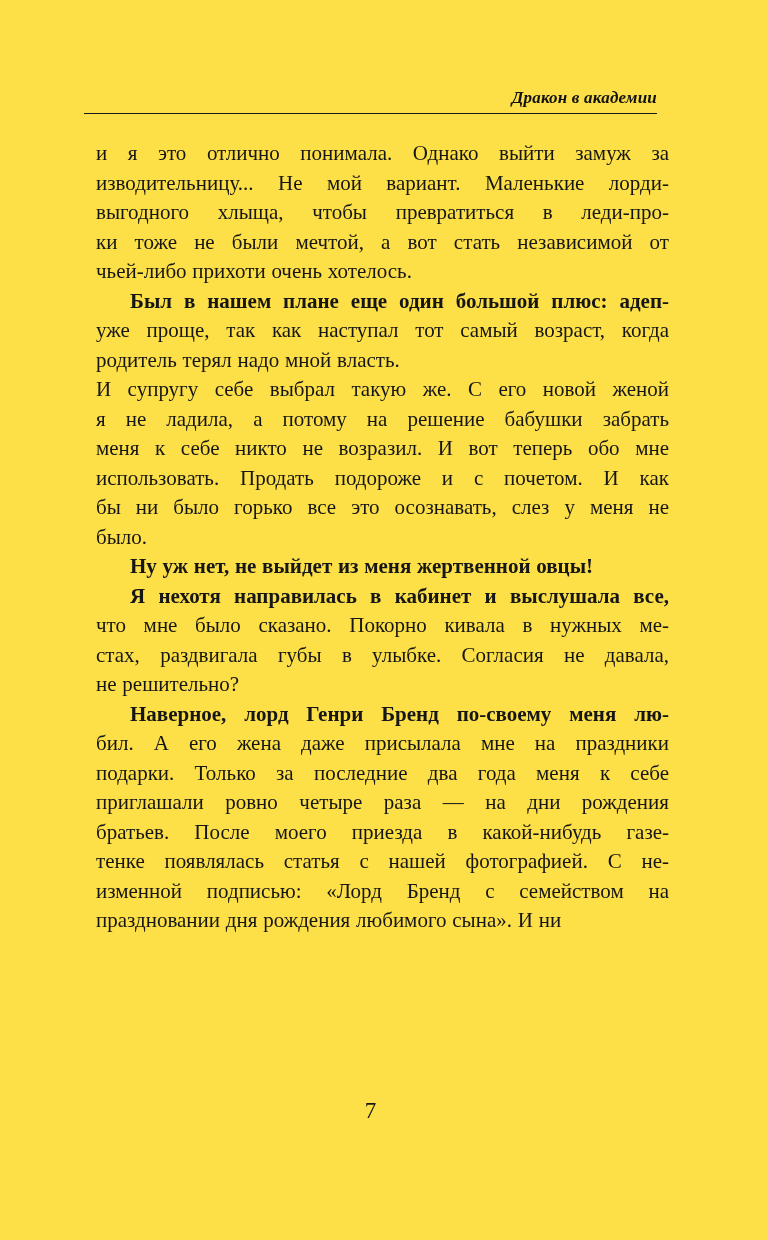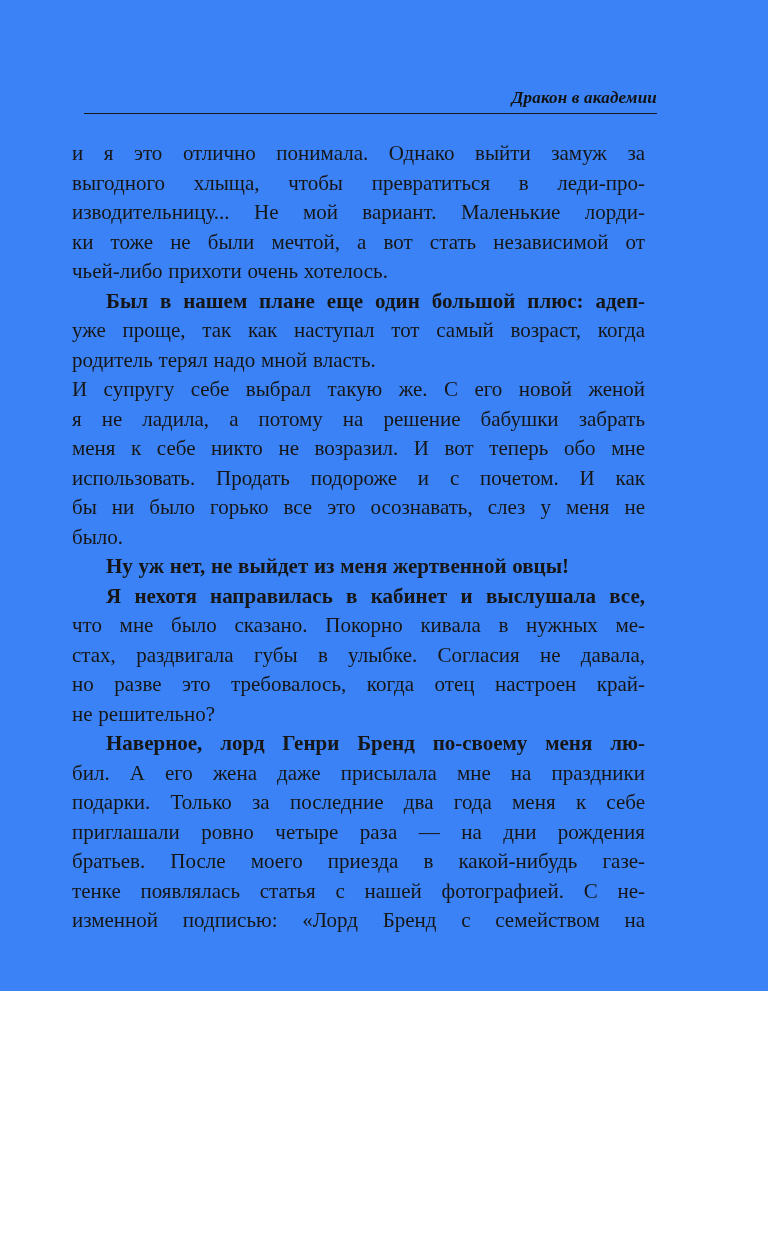--- a/index.html
+++ b/index.html
@@ -1,20 +1,20 @@
 <!DOCTYPE html>
 <html><head>
 <meta charset="utf-8">
 <style>
   html, body { margin: 0; padding: 0; background: #ffffff; }
   .page {
     position: relative;
     width: 768px;
-    height: 991px;
-    background: #3b82f6;
+    height: 1240px;
+    background: #fde047;
     font-family: "Liberation Serif", "DejaVu Serif", serif;
     color: #161616;
     overflow: hidden;
   }
   .running-header {
     position: absolute;
     top: 88px;
     left: 84px;
     width: 573px;
     text-align: right;
@@ -27,21 +27,21 @@
     color: #111111;
   }
   .header-rule {
     margin-top: 5px;
     border-bottom: 1.6px solid #1a1a1a;
     height: 0;
   }
   .body-text {
     position: absolute;
     top: 139px;
-    left: 72px;
+    left: 96px;
     width: 573px;
     font-size: 21px;
     line-height: 29.5px;
     color: #161616;
   }
   .paragraph { margin: 0; padding: 0; }
   .line {
     text-align: justify;
     text-align-last: justify;
     word-spacing: 0.5px;
@@ -69,22 +69,22 @@
 <div class="page">
 
   <div class="running-header">
     <span class="header-title">Дракон в академии</span>
     <div class="header-rule"></div>
   </div>
 
   <div class="body-text" id="paragraphs">
       <div class="paragraph">
         <div class="line">и я это отлично понимала. Однако выйти замуж за</div>
+        <div class="line">изводительницу... Не мой вариант. Маленькие лорди-</div>
         <div class="line">выгодного хлыща, чтобы превратиться в леди-про-</div>
-        <div class="line">изводительницу... Не мой вариант. Маленькие лорди-</div>
         <div class="line">ки тоже не были мечтой, а вот стать независимой от</div>
         <div class="line last">чьей-либо прихоти очень хотелось.</div>
       </div>
       <div class="paragraph">
         <div class="line indent">Был в нашем плане еще один большой плюс: адеп-</div>
         <div class="line">уже проще, так как наступал тот самый возраст, когда</div>
         <div class="line last">родитель терял надо мной власть.</div>
       </div>
       <div class="paragraph">
         <div class="line">И супругу себе выбрал такую же. С его новой женой</div>
@@ -94,31 +94,31 @@
         <div class="line">бы ни было горько все это осознавать, слез у меня не</div>
         <div class="line last">было.</div>
       </div>
       <div class="paragraph">
         <div class="line last indent">Ну уж нет, не выйдет из меня жертвенной овцы!</div>
       </div>
       <div class="paragraph">
         <div class="line indent">Я нехотя направилась в кабинет и выслушала все,</div>
         <div class="line">что мне было сказано. Покорно кивала в нужных ме-</div>
         <div class="line">стах, раздвигала губы в улыбке. Согласия не давала,</div>
-        <div class="line">но разве это требовалось, когда отец настроен край-</div>
         <div class="line last">не решительно?</div>
       </div>
       <div class="paragraph">
         <div class="line indent">Наверное, лорд Генри Бренд по-своему меня лю-</div>
         <div class="line">бил. А его жена даже присылала мне на праздники</div>
         <div class="line">подарки. Только за последние два года меня к себе</div>
         <div class="line">приглашали ровно четыре раза — на дни рождения</div>
         <div class="line">братьев. После моего приезда в какой-нибудь газе-</div>
         <div class="line">тенке появлялась статья с нашей фотографией. С не-</div>
         <div class="line">изменной подписью: «Лорд Бренд с семейством на</div>
+        <div class="line last">праздновании дня рождения любимого сына». И ни</div>
       </div>
     </div>
 
   <div class="page-footer">
     <span class="page-number">7</span>
   </div>
 
 </div>
 
 </body></html>

